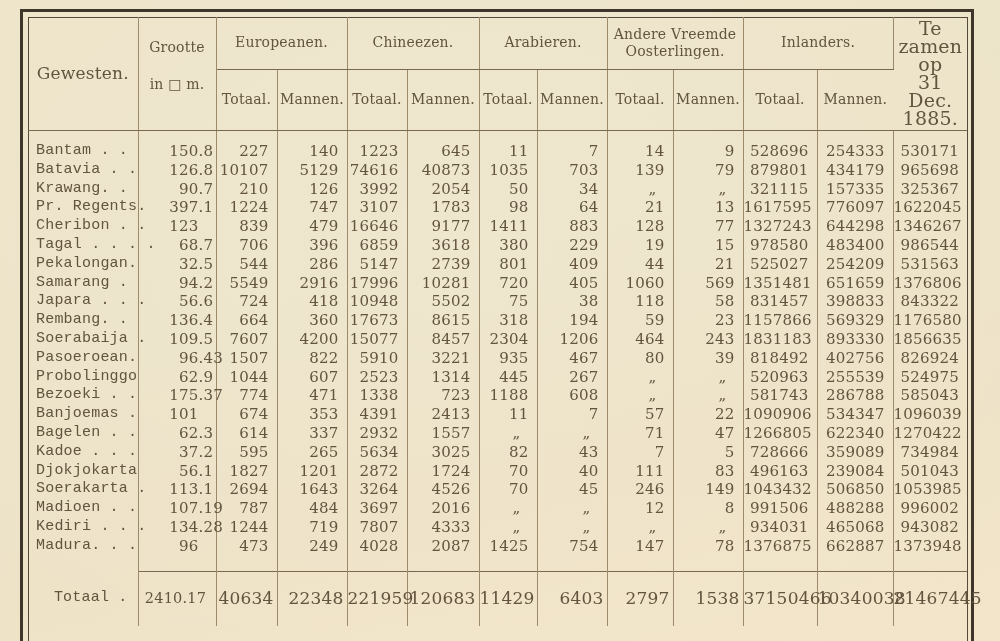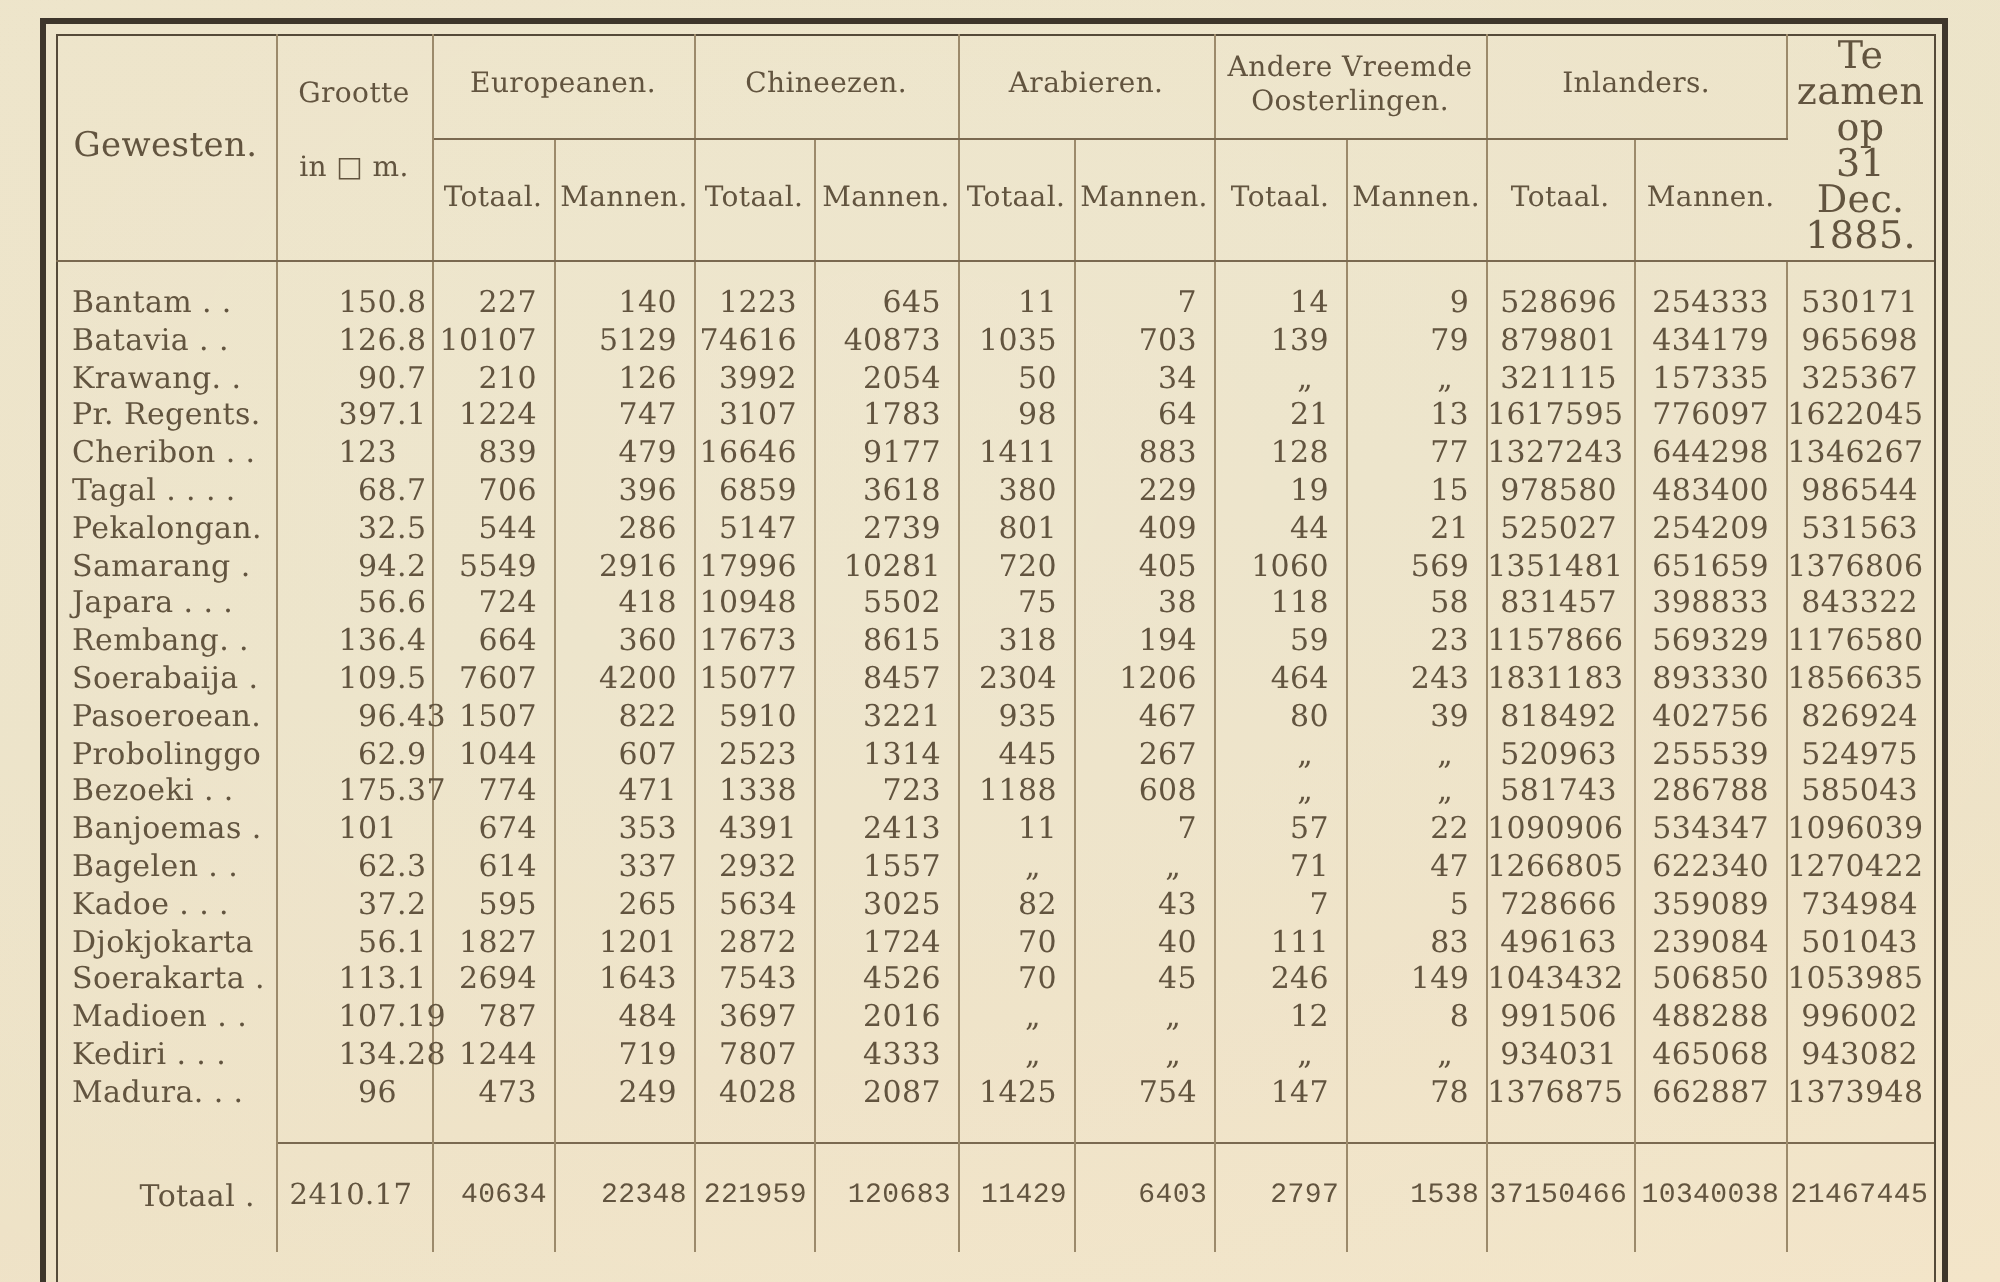--- a/index.html
+++ b/index.html
@@ -47,31 +47,31 @@
   th.th-grootte .wrap{
     display:flex;flex-direction:column;justify-content:center;align-items:center;
     height:100%;gap:20px;padding-bottom:14px;
   }
   th.th-tezamen span{display:block;line-height:18px;font-size:19px;}
 
   tbody td{height:18.8px;line-height:18.8px;font-size:15px;vertical-align:middle;}
   tr.pad-top td{height:12px;}
   tr.gap td{height:16px;}
 
-  td.c-name{text-align:left;padding-left:8px;white-space:nowrap;}
+  td.c-name{text-align:left;padding-left:8px;white-space:nowrap;font-family:Liberation Mono, monospace;}
   td.c-num{text-align:right;padding-right:8px;white-space:nowrap;}
   td.c-num.ditto{padding-right:16px;}
   td.c-grootte{text-align:left;padding-left:20px;white-space:nowrap;}
   .g-int{display:inline-block;width:40px;text-align:right;}
   .g-frac{display:inline-block;width:26px;text-align:left;}
 
   tr.total-row td{height:54px;border-top:1px solid var(--line-dark);vertical-align:middle;}
   tr.total-row td.c-name{border-top:none;text-align:right;padding-right:10px;font-size:15px;margin-left:28px;}
   tr.total-row td.c-grootte{padding-left:4px;font-size:14.5px;}
-  tr.total-row td.c-num{font-size:14px;padding-right:3px;font-family:Liberation Mono, monospace;}
+  tr.total-row td.c-num{font-size:17px;padding-right:3px;}
 </style>
 </head>
 <body>
 
 <div class="page">
   <div class="outer-frame"></div>
   <div class="inner-frame"></div>
 
   <table class="stat">
     <colgroup>
@@ -407,21 +407,21 @@
           <td class="c-num">83</td>
           <td class="c-num">496163</td>
           <td class="c-num">239084</td>
           <td class="c-num">501043</td>
         </tr>
         <tr>
           <td class="c-name">Soerakarta .</td>
           <td class="c-grootte"><span class="g-int">113</span><span class="g-frac">.1</span></td>
           <td class="c-num">2694</td>
           <td class="c-num">1643</td>
-          <td class="c-num">7543</td>
+          <td class="c-num">3264</td>
           <td class="c-num">4526</td>
           <td class="c-num">70</td>
           <td class="c-num">45</td>
           <td class="c-num">246</td>
           <td class="c-num">149</td>
           <td class="c-num">1043432</td>
           <td class="c-num">506850</td>
           <td class="c-num">1053985</td>
         </tr>
         <tr>

